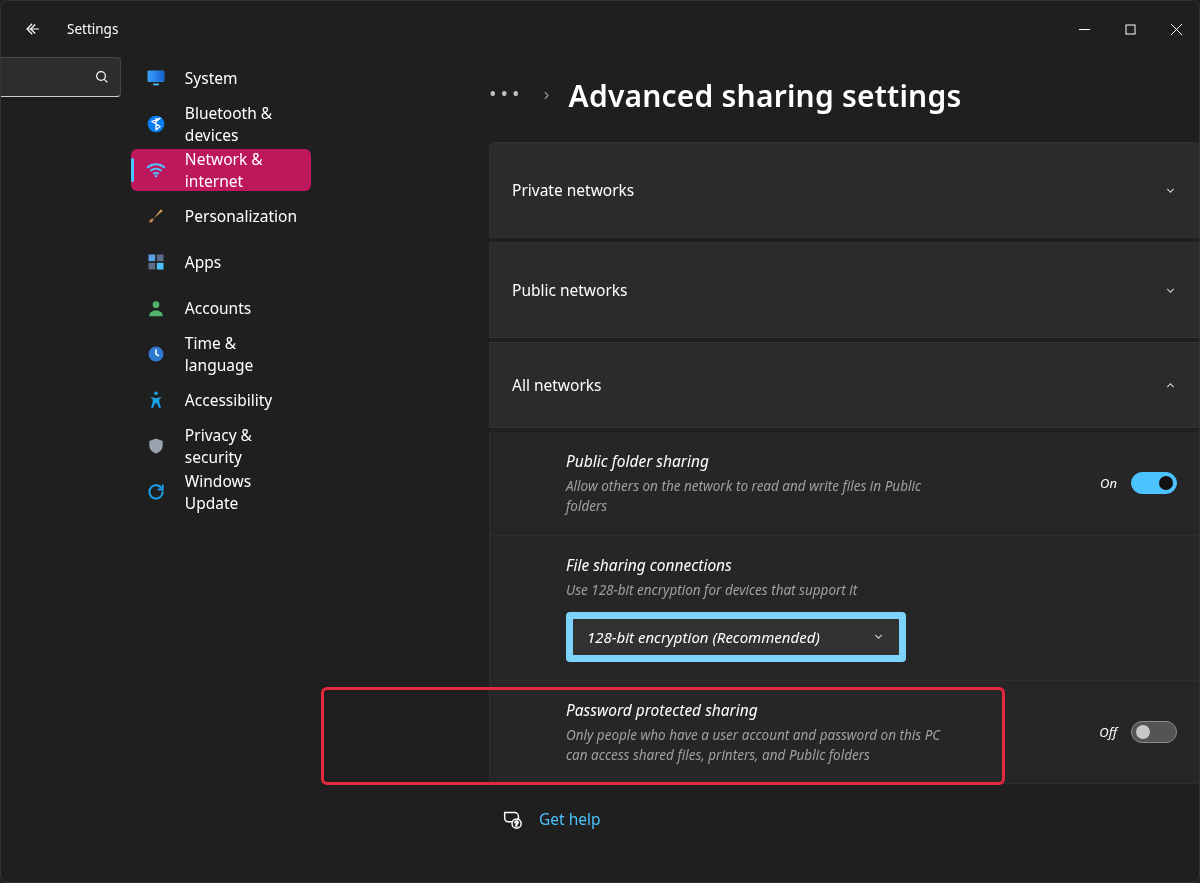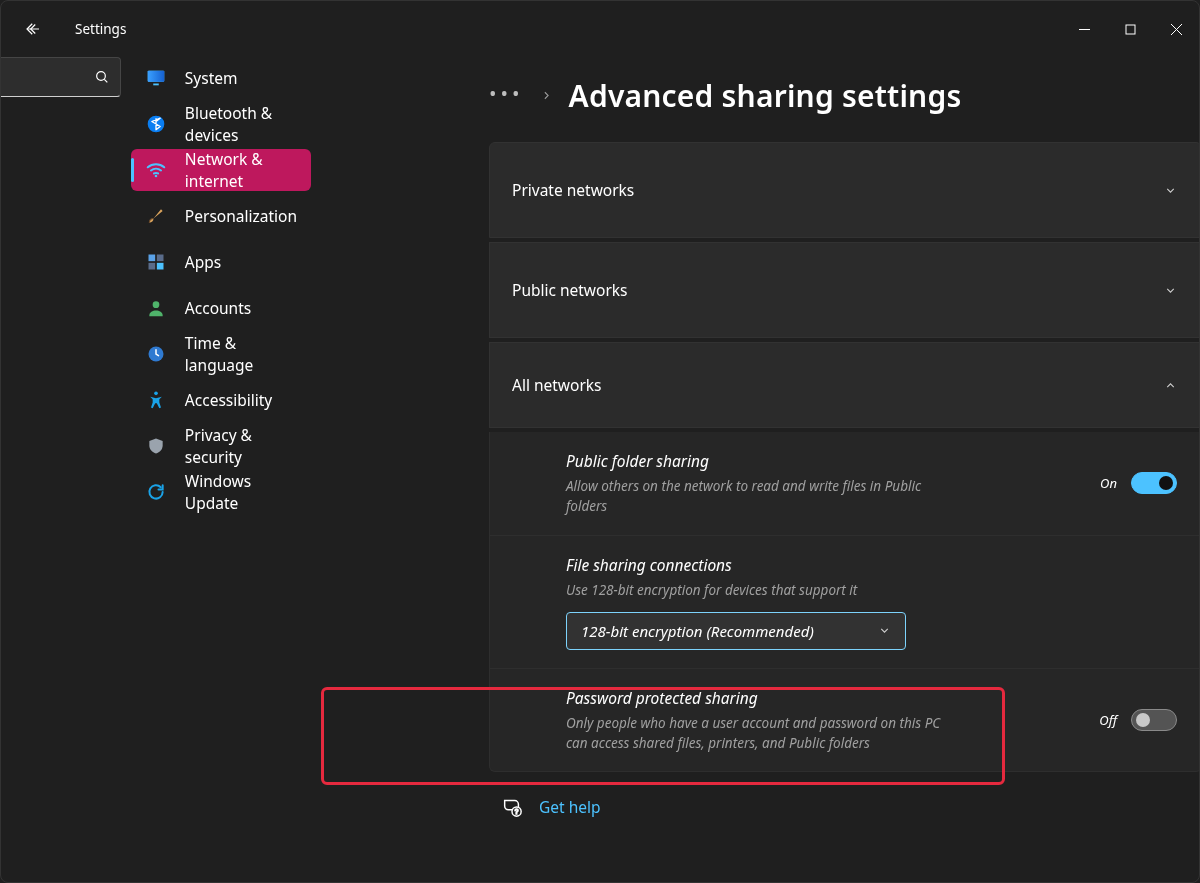--- a/index.html
+++ b/index.html
@@ -16,21 +16,21 @@
     height: 56px;
     display: flex;
     align-items: center;
     padding: 0 0 0 10px;
   }
   .titlebar .back {
     width: 44px; height: 44px;
     display: flex; align-items: center; justify-content: center;
     color: #fff; border-radius: 4px; cursor: pointer;
   }
-  .titlebar .app-title { font-size: 13.5px; margin-left: 20px; font-weight: 400; }
+  .titlebar .app-title { font-size: 13.5px; margin-left: 12px; font-weight: 400; }
   .win-controls { margin-left: auto; display: flex; }
   .win-btn { width: 46px; height: 40px; display:flex; align-items:center; justify-content:center; color:#fff; }
   .win-btn svg { width: 11px; height: 11px; }
   
   .layout { display: flex; height: calc(883px - 56px); }
   .sidebar { width: 320px; padding: 0 10px 10px 12px; display:flex; gap:4px;justify-content:flex-end; }
   .profile { display:flex; align-items:center; gap:14px; padding: 10px 8px 22px 8px; filter: blur(6px); }
   .avatar { width: 68px; height: 68px; border-radius: 50%; background: radial-gradient(circle at 35% 30%, #b0cfe8 0%, #22334a 45%, #000 80%); flex:0 0 auto;}
   .prof-text .name { font-size: 15px; font-weight:600; color:#fff; }
   .prof-text .email { font-size: 12.5px; color:#bdbdbd; }
@@ -89,21 +89,21 @@
     border:1px solid #8a8a8a; background:#545454;
   }
   .toggle .knob {
     position:absolute; width:14px; height:14px; border-radius:50%;
     background:#c8c8c8; top:3px; left:4px; transition:left .15s;
   }
   .toggle.on { background:#4cc2ff; border-color:#4cc2ff; }
   .toggle.on .knob { left:27px; background:#111; }
   .selectbox {
     display:flex; align-items:center; gap:14px;
-    background:#323232; border:1px solid #7dd3fc; border-radius:4px;
+    background:#323232; border:7px solid #7dd3fc; border-radius:4px;
     padding:8px 14px; margin-top:12px; width:340px; justify-content:space-between;
     font-size:15px;
   }
   .highlight-box {
     position:absolute; border:3px solid #e5293e; border-radius:6px; pointer-events:none;
   }
   .help-row { display:flex; align-items:center; gap:16px; padding:24px 0 0 12px; }
   .help-link { color:#4cc2ff; font-size:15.5px; }
   .help-icon { color:#fff; display:flex; }
   .chev-svg { width:13px; height:13px; }

